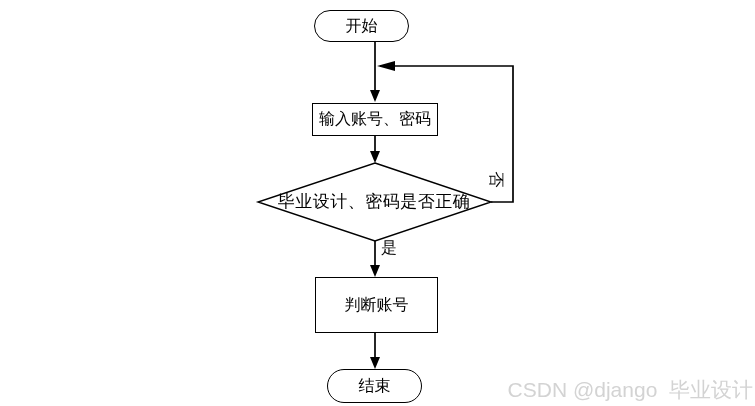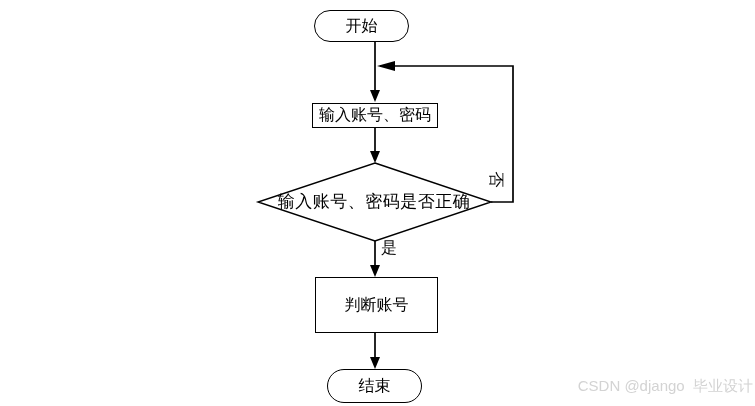--- a/index.html
+++ b/index.html
@@ -31,21 +31,21 @@
     align-items: center;
     justify-content: center;
     font-size: 16px;
     color: #000000;
     white-space: nowrap;
   }
   .terminator {
     border-radius: 17px;
   }
   #start-node   { left: 314px; top: 10px;  width: 95px;  height: 32px; }
-  #input-node   { left: 312px; top: 103px; width: 126px; height: 25px; }
+  #input-node   { left: 312px; top: 103px; width: 126px; height: 33px; }
   #function-node{ left: 315px; top: 277px; width: 123px; height: 56px; }
   #end-node     { left: 327px; top: 369px; width: 95px;  height: 34px; justify-content: center; }
   .floating-label {
     position: absolute;
     font-size: 16px;
     color: #000000;
     white-space: nowrap;
     background: transparent;
   }
   #decision-label {
@@ -68,22 +68,22 @@
     width: 17px;
     height: 17px;
     line-height: 17px;
     text-align: center;
     transform: rotate(90deg);
     transform-origin: center center;
   }
   #watermark {
     position: absolute;
     right: 2px;
-    bottom: 10px;
-    font-size: 15px;
+    bottom: 2px;
+    font-size: 21px;
     color: #d3d3d3;
     white-space: pre;
   }
 </style>
 </head>
 <body>
 
 <div id="canvas">
 
   <svg id="connector-layer" viewBox="0 0 755 406" xmlns="http://www.w3.org/2000/svg">
@@ -108,21 +108,21 @@
   </svg>
 
   <div class="node terminator" id="start-node">
     <span>开始</span>
   </div>
 
   <div class="node" id="input-node">
     <span>输入账号、密码</span>
   </div>
 
-  <div class="floating-label" id="decision-label">输入账号、密码是否正确</div>
+  <div class="floating-label" id="decision-label">毕业设计、密码是否正确</div>
 
   <div class="floating-label" id="no-label">否</div>
 
   <div class="floating-label" id="yes-label">是</div>
 
   <div class="node" id="function-node">
     <span>判断账号</span>
   </div>
 
   <div class="node terminator" id="end-node">

